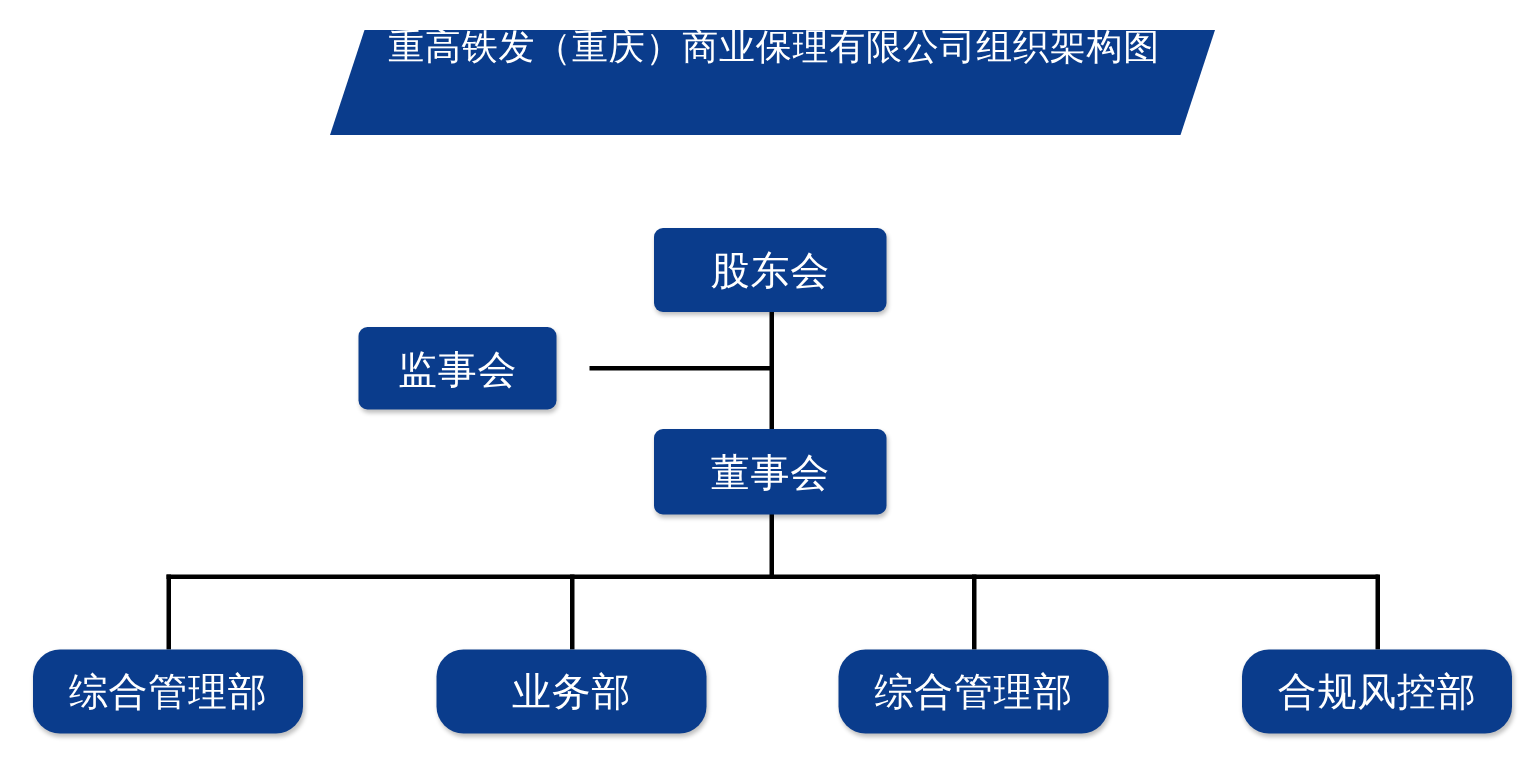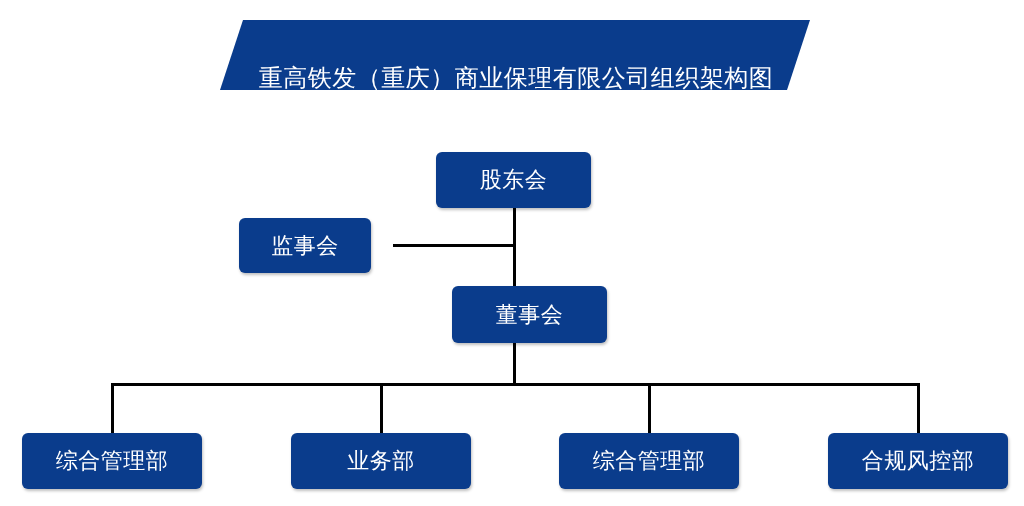--- a/index.html
+++ b/index.html
@@ -23,21 +23,21 @@
   .title-banner {
     position: absolute;
     left: 220px;
     top: 20px;
     width: 590px;
     height: 70px;
     background: #0a3c8c;
     -webkit-clip-path: polygon(23px 0, 100% 0, calc(100% - 23px) 100%, 0 100%);
     clip-path: polygon(23px 0, 100% 0, calc(100% - 23px) 100%, 0 100%);
     display: flex;
-    align-items: flex-end;
+    align-items: flex-start;
     justify-content: center;
   }
   .title-banner .title-text {
     color: #ffffff;
     font-size: 24px;
     line-height: 1;
     letter-spacing: 0.5px;
     white-space: nowrap;
     text-align: center;
     padding-left: 2px;
@@ -50,31 +50,31 @@
     border-radius: 6px;
     box-shadow: 1px 2px 3px rgba(0,0,0,0.25);
     display: flex;
     align-items: center;
     justify-content: center;
     box-sizing: border-box;
     z-index: 2;
   }
   .node .node-label {
     color: #ffffff;
-    font-size: 22px;
+    font-size: 26px;
     line-height: 1;
     white-space: nowrap;
     letter-spacing: 0.5px;
   }
 
   .node-shareholders { left: 436px; top: 152px;  width: 155px; height: 56px; }
   .node-supervisors  { left: 239px; top: 218px;  width: 132px; height: 55px; }
-  .node-directors    { left: 436px; top: 286px;  width: 155px; height: 57px; margin-left: 16px; }
+  .node-directors    { left: 436px; top: 286px;  width: 155px; height: 57px; }
 
-  .node-dept { top: 433px; width: 180px; height: 56px; }
+  .node-dept { top: 433px; width: 180px; height: 56px; border-radius: 18px; }
   .node-dept-1 { left: 22px;  }
   .node-dept-2 { left: 291px; }
   .node-dept-3 { left: 559px; }
   .node-dept-4 { left: 828px; }
 
   
   .line {
     position: absolute;
     background: #000000;
     z-index: 1;

